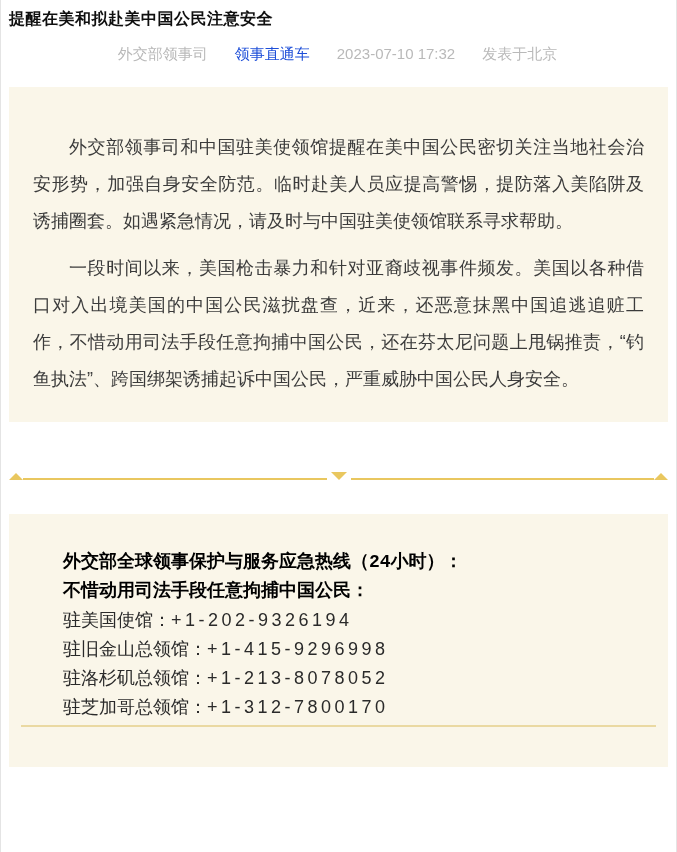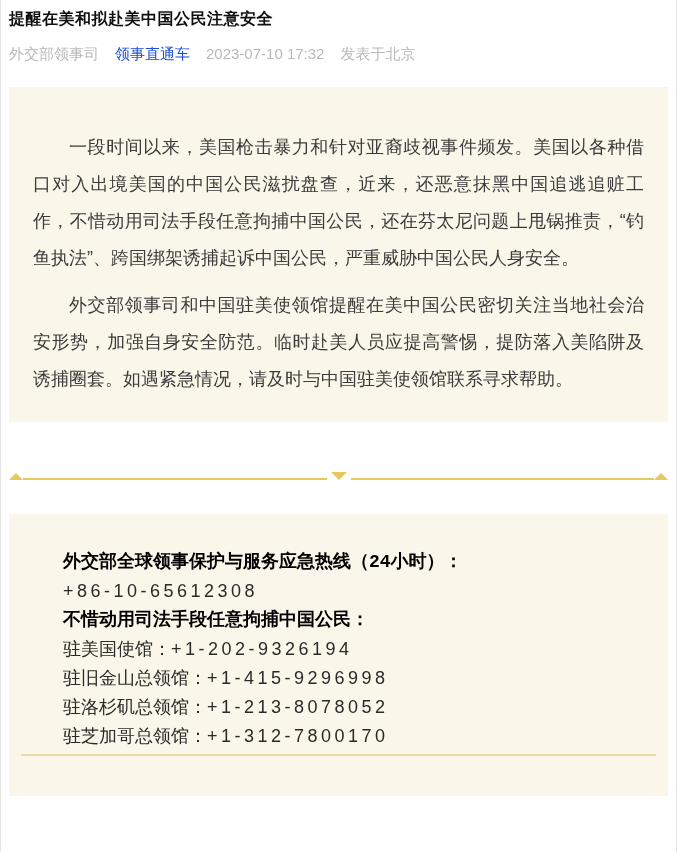--- a/index.html
+++ b/index.html
@@ -20,22 +20,23 @@
     font-weight: 700;
     color: #0f0f0f;
     line-height: 1.3;
     letter-spacing: 0.5px;
   }
   .meta {
     margin-top: 15px;
     font-size: 15px;
     display: flex;
     align-items: baseline;
-    gap: 16px;
+    gap: 27px;
     white-space: nowrap;
+    justify-content: center;
   }
   .meta-gray { color: #b9b9b9; }
   .meta-link { color: #1d4ed8; cursor: pointer; text-decoration: none; }
 
   .panel { margin: 0 8px; background: #faf6e9; }
 
   .notice { margin-top: 23px; padding: 42px 24px 24px; }
   .notice p {
     margin: 0;
     font-size: 18px;
@@ -94,35 +95,34 @@
   <h1 class="page-title">提醒在美和拟赴美中国公民注意安全</h1>
   <div class="meta">
     <span class="meta-gray">外交部领事司</span>
     <span class="meta-link">领事直通车</span>
     <span class="meta-gray">2023-07-10 17:32</span>
     <span class="meta-gray">发表于北京</span>
   </div>
 </div>
 
 <div class="panel notice">
+  <p>外交部领事司和中国驻美使领馆提醒在美中国公民密切关注当地社会治安形势，加强自身安全防范。临时赴美人员应提高警惕，提防落入美陷阱及诱捕圈套。如遇紧急情况，请及时与中国驻美使领馆联系寻求帮助。</p>
   <p>一段时间以来，美国枪击暴力和针对亚裔歧视事件频发。美国以各种借口对入出境美国的中国公民滋扰盘查，近来，还恶意抹黑中国追逃追赃工作，不惜动用司法手段任意拘捕中国公民，还在芬太尼问题上甩锅推责，“钓鱼执法”、跨国绑架诱捕起诉中国公民，严重威胁中国公民人身安全。</p>
-  <p>外交部领事司和中国驻美使领馆提醒在美中国公民密切关注当地社会治安形势，加强自身安全防范。临时赴美人员应提高警惕，提防落入美陷阱及诱捕圈套。如遇紧急情况，请及时与中国驻美使领馆联系寻求帮助。</p>
 </div>
 
 <div class="divider">
   <span class="tri-up"></span>
   <span class="seg"></span>
   <span class="tri-down"></span>
   <span class="seg"></span>
   <span class="tri-up"></span>
 </div>
 
 <div class="panel contacts">
   <div class="contact-heading">外交部全球领事保护与服务应急热线（24小时）：</div>
-  <div class="contact-line num">+86-10-65612308</div>
   <div class="contact-heading">不惜动用司法手段任意拘捕中国公民：</div>
   <div class="contact-line">
     <span>驻美国使馆：</span><span class="num">+1-202-9326194</span>
   </div>
   <div class="contact-line">
     <span>驻旧金山总领馆：</span><span class="num">+1-415-9296998</span>
   </div>
   <div class="contact-line">
     <span>驻洛杉矶总领馆：</span><span class="num">+1-213-8078052</span>
   </div>

